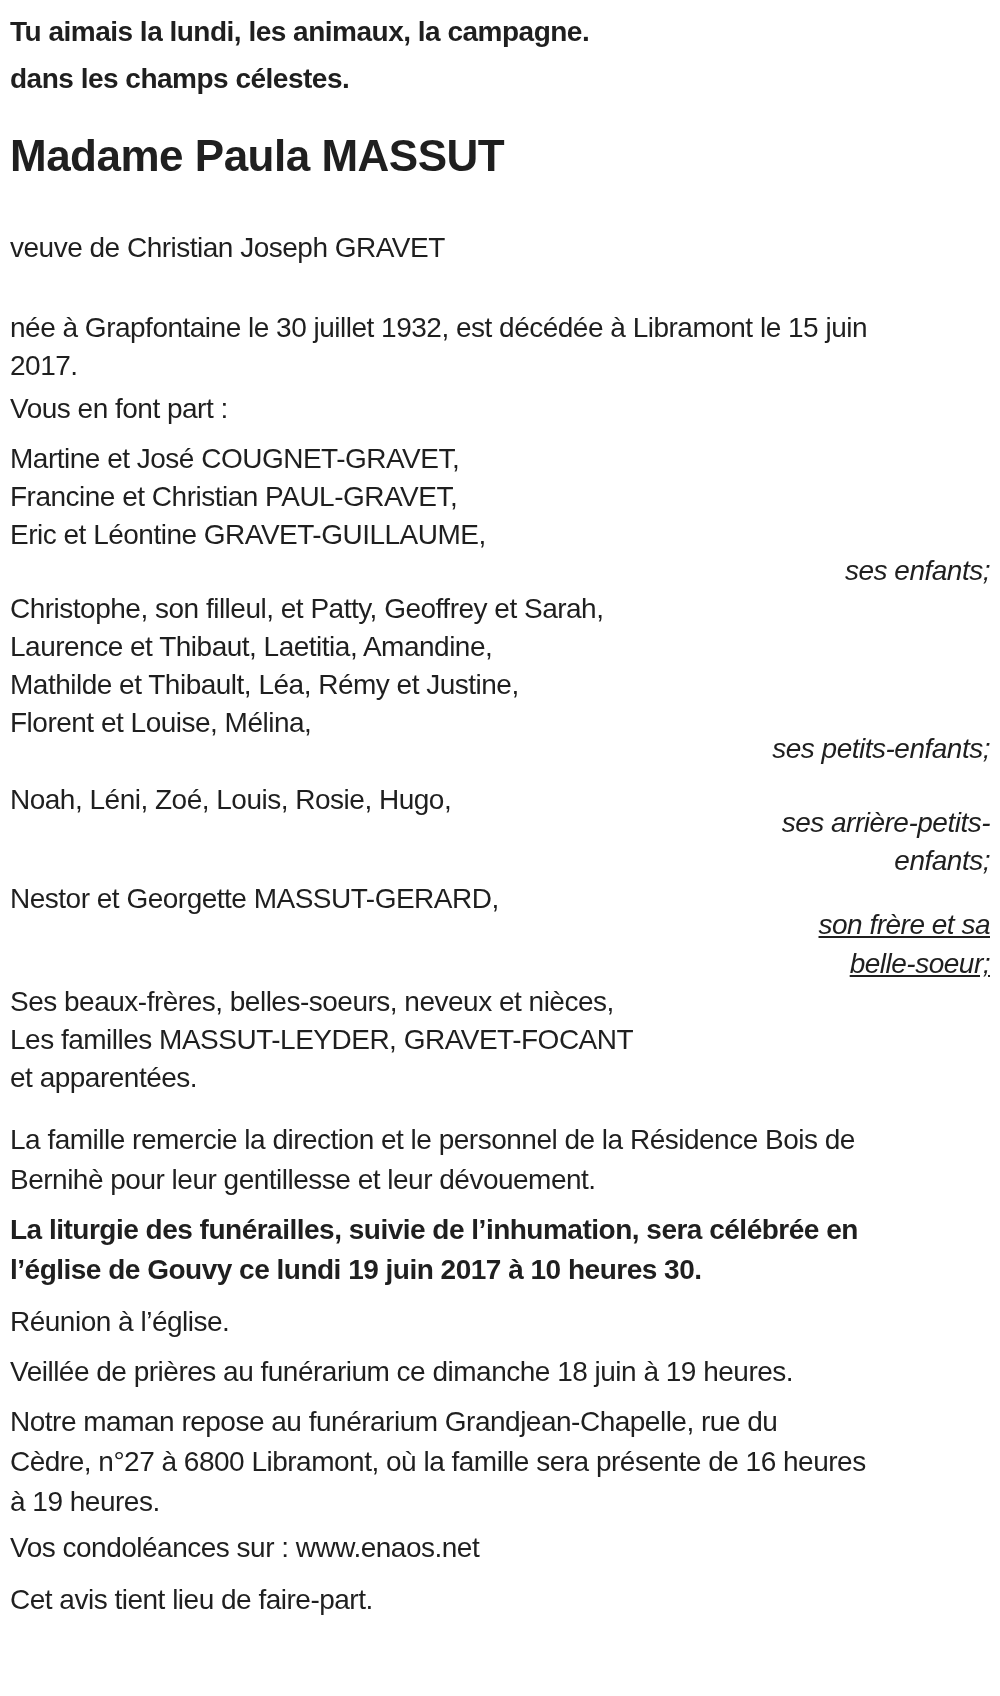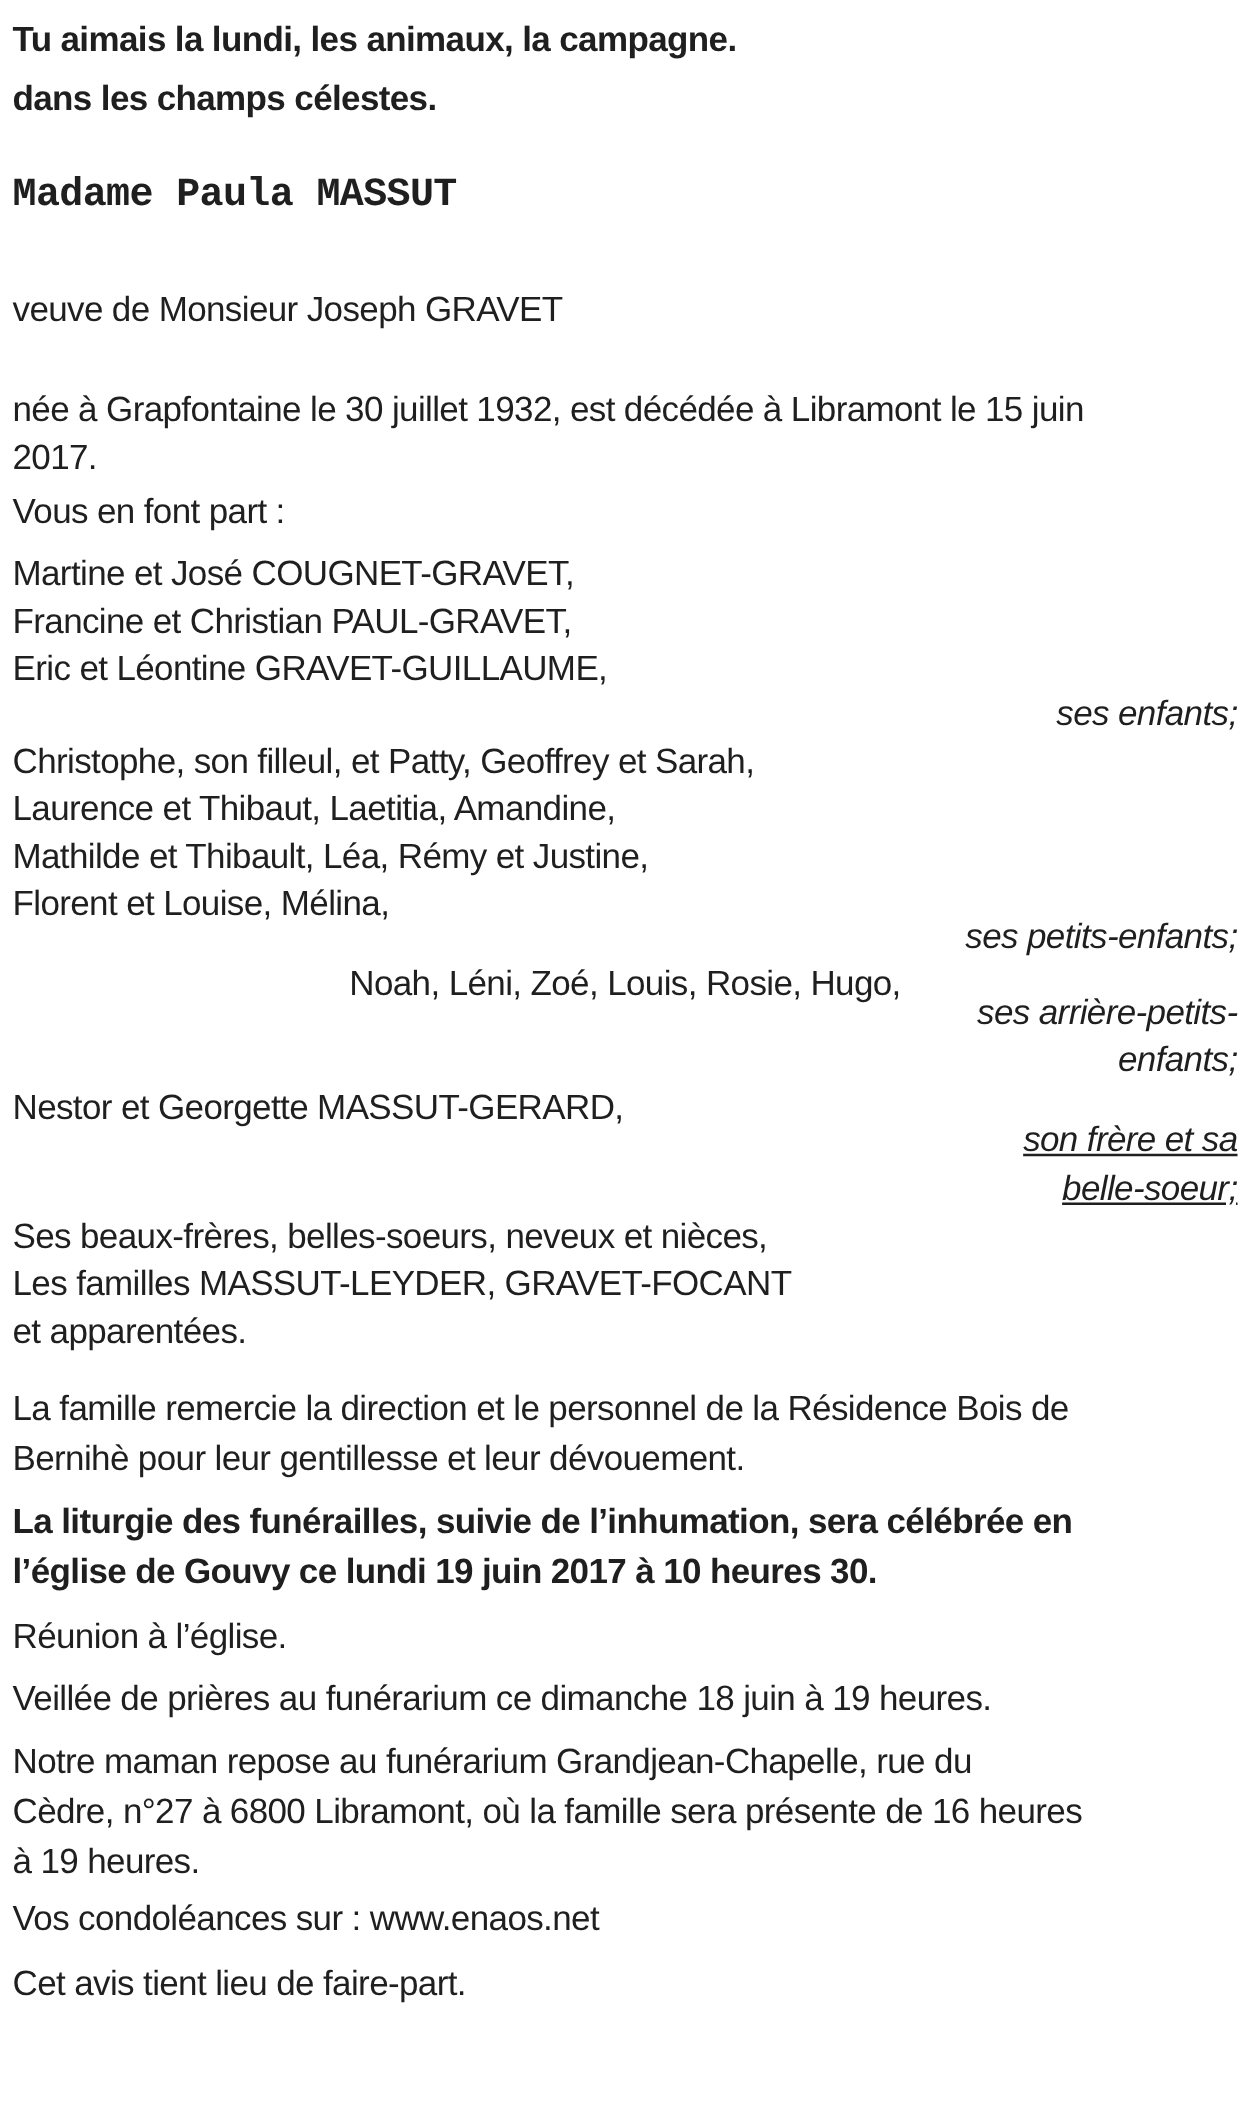--- a/index.html
+++ b/index.html
@@ -20,25 +20,24 @@
   }
   .line { white-space: nowrap; }
 
   .epigraph .line {
     font-weight: 700;
     line-height: 47px;
   }
 
   .doc-title {
     margin-top: 29px;
-    font-size: 32px;
+    font-size: 44px;
     font-weight: 700;
     line-height: 50px;
     white-space: nowrap;
-    font-family: Liberation Mono, monospace;
   }
 
   .relation {
     margin-top: 47px;
     line-height: 40px;
   }
 
   .life-dates { margin-top: 41px; }
   .life-dates .line { line-height: 38px; }
 
@@ -51,21 +50,21 @@
   .names-children { margin-top: 12px; }
 
   .family-label {
     font-style: italic;
     text-align: right;
   }
   .family-label .line { line-height: 38px; }
 
   .label-children { margin-top: -2px; }
   .label-grandchildren { margin-top: -12px; }
-  .names-greatgrand { margin-top: 0; text-align: center; }
+  .names-greatgrand { margin-top: 13px; }
   .label-greatgrand { margin-top: -15px; }
   .label-brother { margin-top: -13px; }
   .label-brother .line { line-height: 39px; text-decoration: underline; }
 
   .para .line { line-height: 40px; }
   .acknowledgement { margin-top: 23px; }
   .funeral { margin-top: 10px; font-weight: 700; }
   .meeting { margin-top: 12px; line-height: 40px; }
   .vigil { margin-top: 10px; line-height: 40px; }
   .repose { margin-top: 10px; font-weight: 400; }
@@ -75,21 +74,21 @@
 </head>
 <body>
 
 <div class="epigraph">
   <div class="line">Tu aimais la lundi, les animaux, la campagne.</div>
   <div class="line">dans les champs célestes.</div>
 </div>
 
 <div class="doc-title">Madame Paula MASSUT</div>
 
-<div class="relation line">veuve de Monsieur Joseph GRAVET</div>
+<div class="relation line">veuve de Christian Joseph GRAVET</div>
 
 <div class="life-dates">
   <div class="line">née à Grapfontaine le 30 juillet 1932, est décédée à Libramont le 15 juin</div>
   <div class="line">2017.</div>
 </div>
 
 <div class="intro line">Vous en font part :</div>
 
 <div class="names names-children">
   <div class="line">Martine et José COUGNET-GRAVET,</div>

